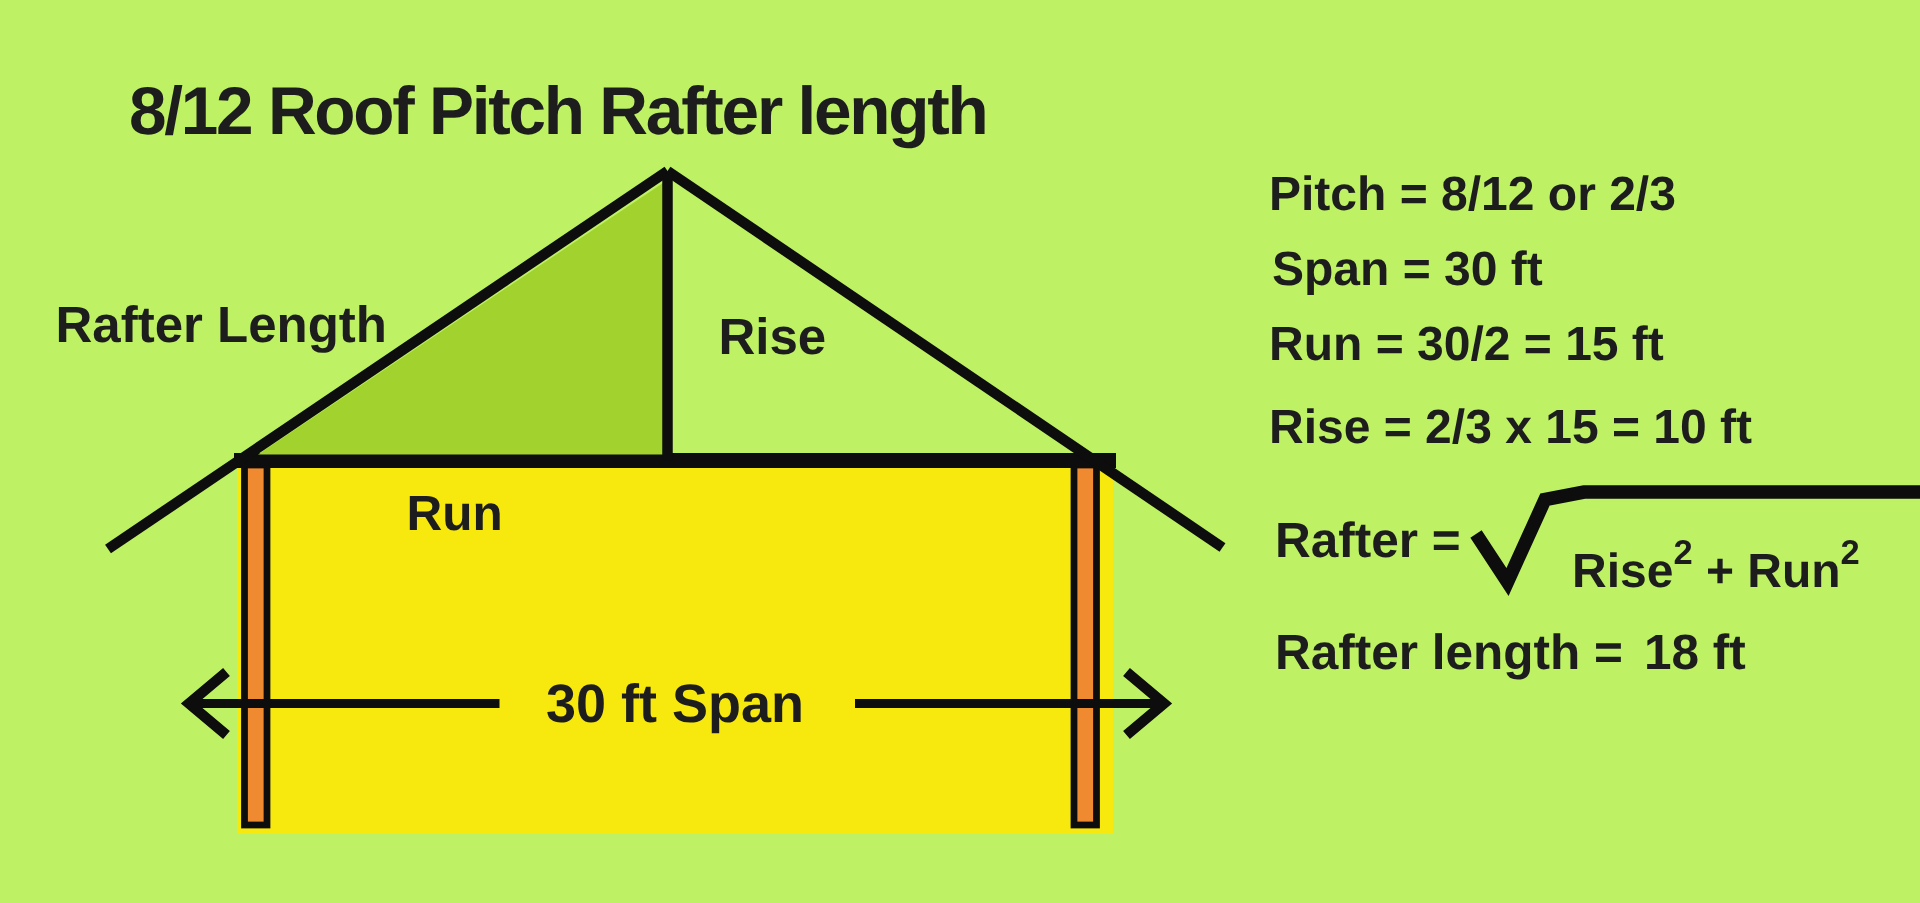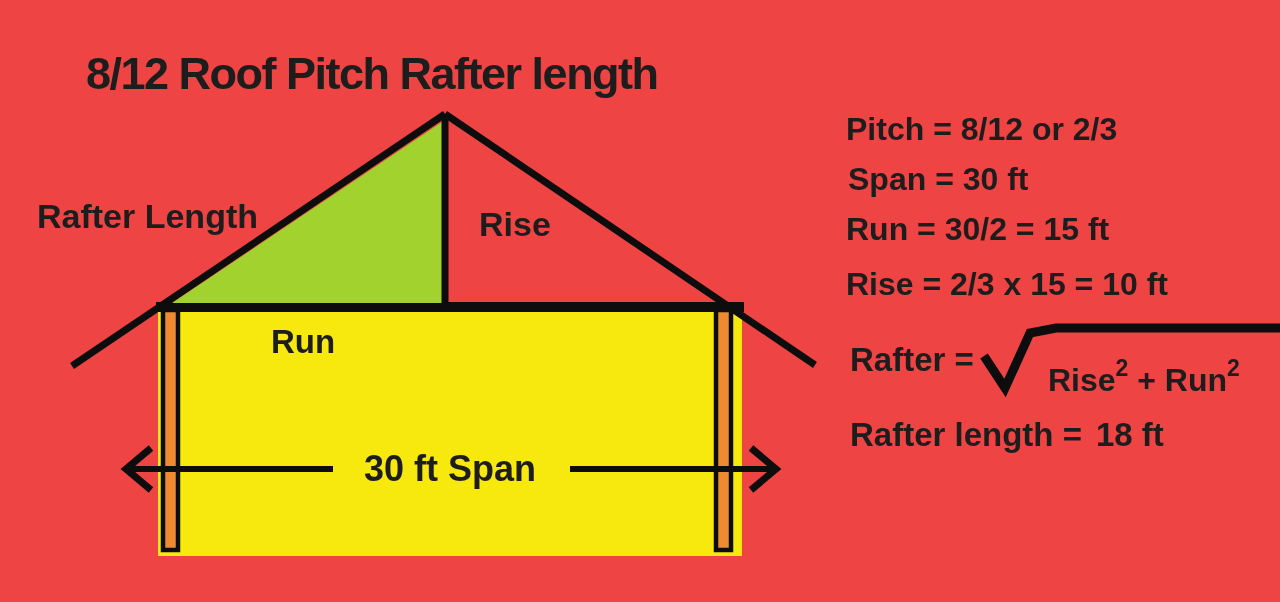--- a/index.html
+++ b/index.html
@@ -1,16 +1,16 @@
 <!DOCTYPE html>
 <html><head>
 <meta charset="utf-8">
 <style>
   html,body{margin:0;padding:0;background:#ffffff;}
-  .stage{position:relative;width:1280px;height:602px;background:#ef4444;overflow:hidden;}
+  .stage{position:relative;width:1280px;height:602px;background:#bef264;overflow:hidden;}
   svg{display:block;}
   .t{font-family:"Liberation Sans","DejaVu Sans",sans-serif;font-weight:700;fill:#1d1d1d;}
   .ln{fill:none;stroke:#0d0d0d;}
 </style>
 </head>
 <body>
 
 <div class="stage">
   <svg width="1280" height="602" viewBox="0 0 1280 602">
 

